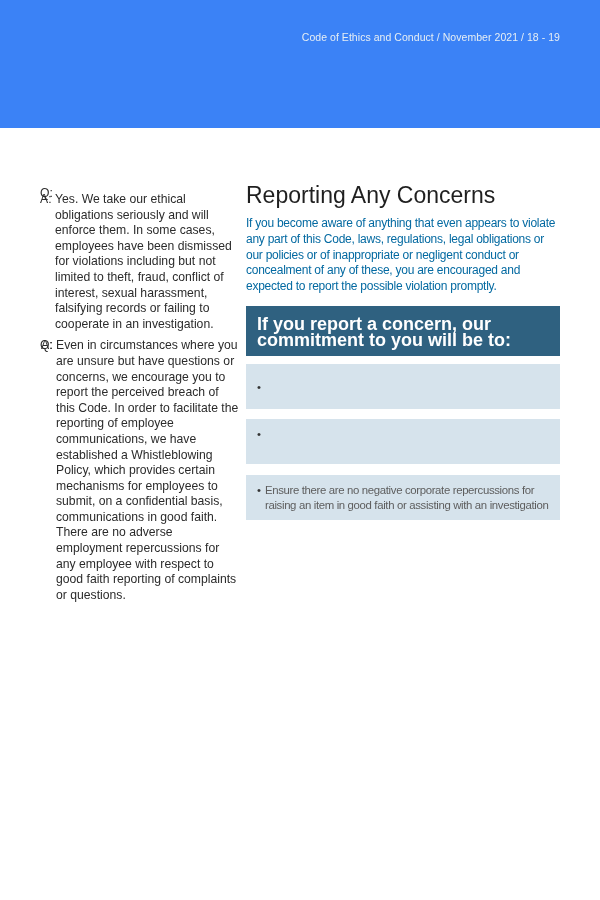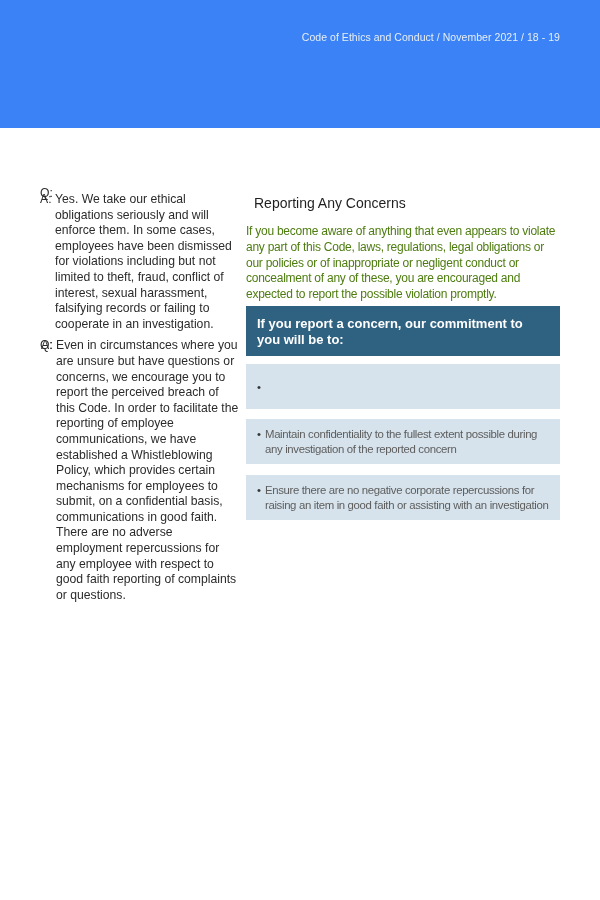--- a/index.html
+++ b/index.html
@@ -6,24 +6,24 @@
   body { width:600px; height:900px; background:#ffffff; position:relative; overflow:hidden;
          font-family:"Liberation Sans", sans-serif; color:#333; }
   .header { position:absolute; left:0; top:0; width:600px; height:128px; background:#3b82f6; }
   .header-text { position:absolute; right:40px; top:31px; font-size:10.5px; color:#e6eef4; letter-spacing:0.05px; white-space:nowrap; }
   .left-col { position:absolute; left:40px; top:186px; width:200px; font-size:12.2px; line-height:15.6px; color:#2b2b2b; }
   .qa { position:relative; padding-left:15px; margin-bottom:6px; }
   .qa .prefix { position:absolute; left:0; top:0; }
   .qa.indent-a { padding-left:16px; }
   .qa.indent-a .prefix { left:1px; }
   .right-col { position:absolute; left:246px; top:184px; width:316px; }
-  .title { font-size:14px; font-weight:normal; color:#1f1f1f; margin:8px; line-height:22px; }
-  .intro { margin-top:10px; font-size:12px; line-height:15.8px; color:#4d7c0f; letter-spacing:-0.25px; }
+  .title { font-size:23px; font-weight:normal; color:#1f1f1f; margin:0; line-height:22px; }
+  .intro { margin-top:10px; font-size:12px; line-height:15.8px; color:#0369a1; letter-spacing:-0.25px; }
   .commit-box { position:absolute; left:246px; top:306px; width:314px; height:50px; background:#2f6180; }
-  .commit-text { position:absolute; left:11px; top:10px; font-size:13px; line-height:16px; font-weight:bold; color:#ffffff; }
+  .commit-text { position:absolute; left:11px; top:10px; font-size:18px; line-height:16px; font-weight:bold; color:#ffffff; }
   .bullet-box { position:absolute; left:246px; width:314px; background:#d6e3ec; }
   .bullet-text { position:absolute; left:11px; font-size:11.4px; line-height:15px; color:#5d5d5d; letter-spacing:-0.35px; padding-left:8px; }
   .bullet-text .dot { position:absolute; left:0; top:0; color:#333; }
 </style>
 </head>
 <body>
 
 <div class="header">
   <div class="header-text">Code of Ethics and Conduct / November 2021  /  18 - 19</div>
 </div>
@@ -56,21 +56,20 @@
 
 <div class="bullet-box" style="top:364px;height:45px;">
   <div class="bullet-text" style="top:16px;width:300px;">
     <span class="dot">•</span>
   </div>
 </div>
 
 <div class="bullet-box" style="top:419px;height:45px;">
   <div class="bullet-text" style="top:8px;width:290px;">
     <span class="dot">•</span>
-    <span>Maintain confidentiality to the fullest extent possible during any investigation of the reported concern</span>
   </div>
 </div>
 
 <div class="bullet-box" style="top:475px;height:45px;">
   <div class="bullet-text" style="top:8px;width:294px;">
     <span class="dot">•</span>
     <span>Ensure there are no negative corporate repercussions for raising an item in good faith or assisting with an investigation</span>
   </div>
 </div>
 

